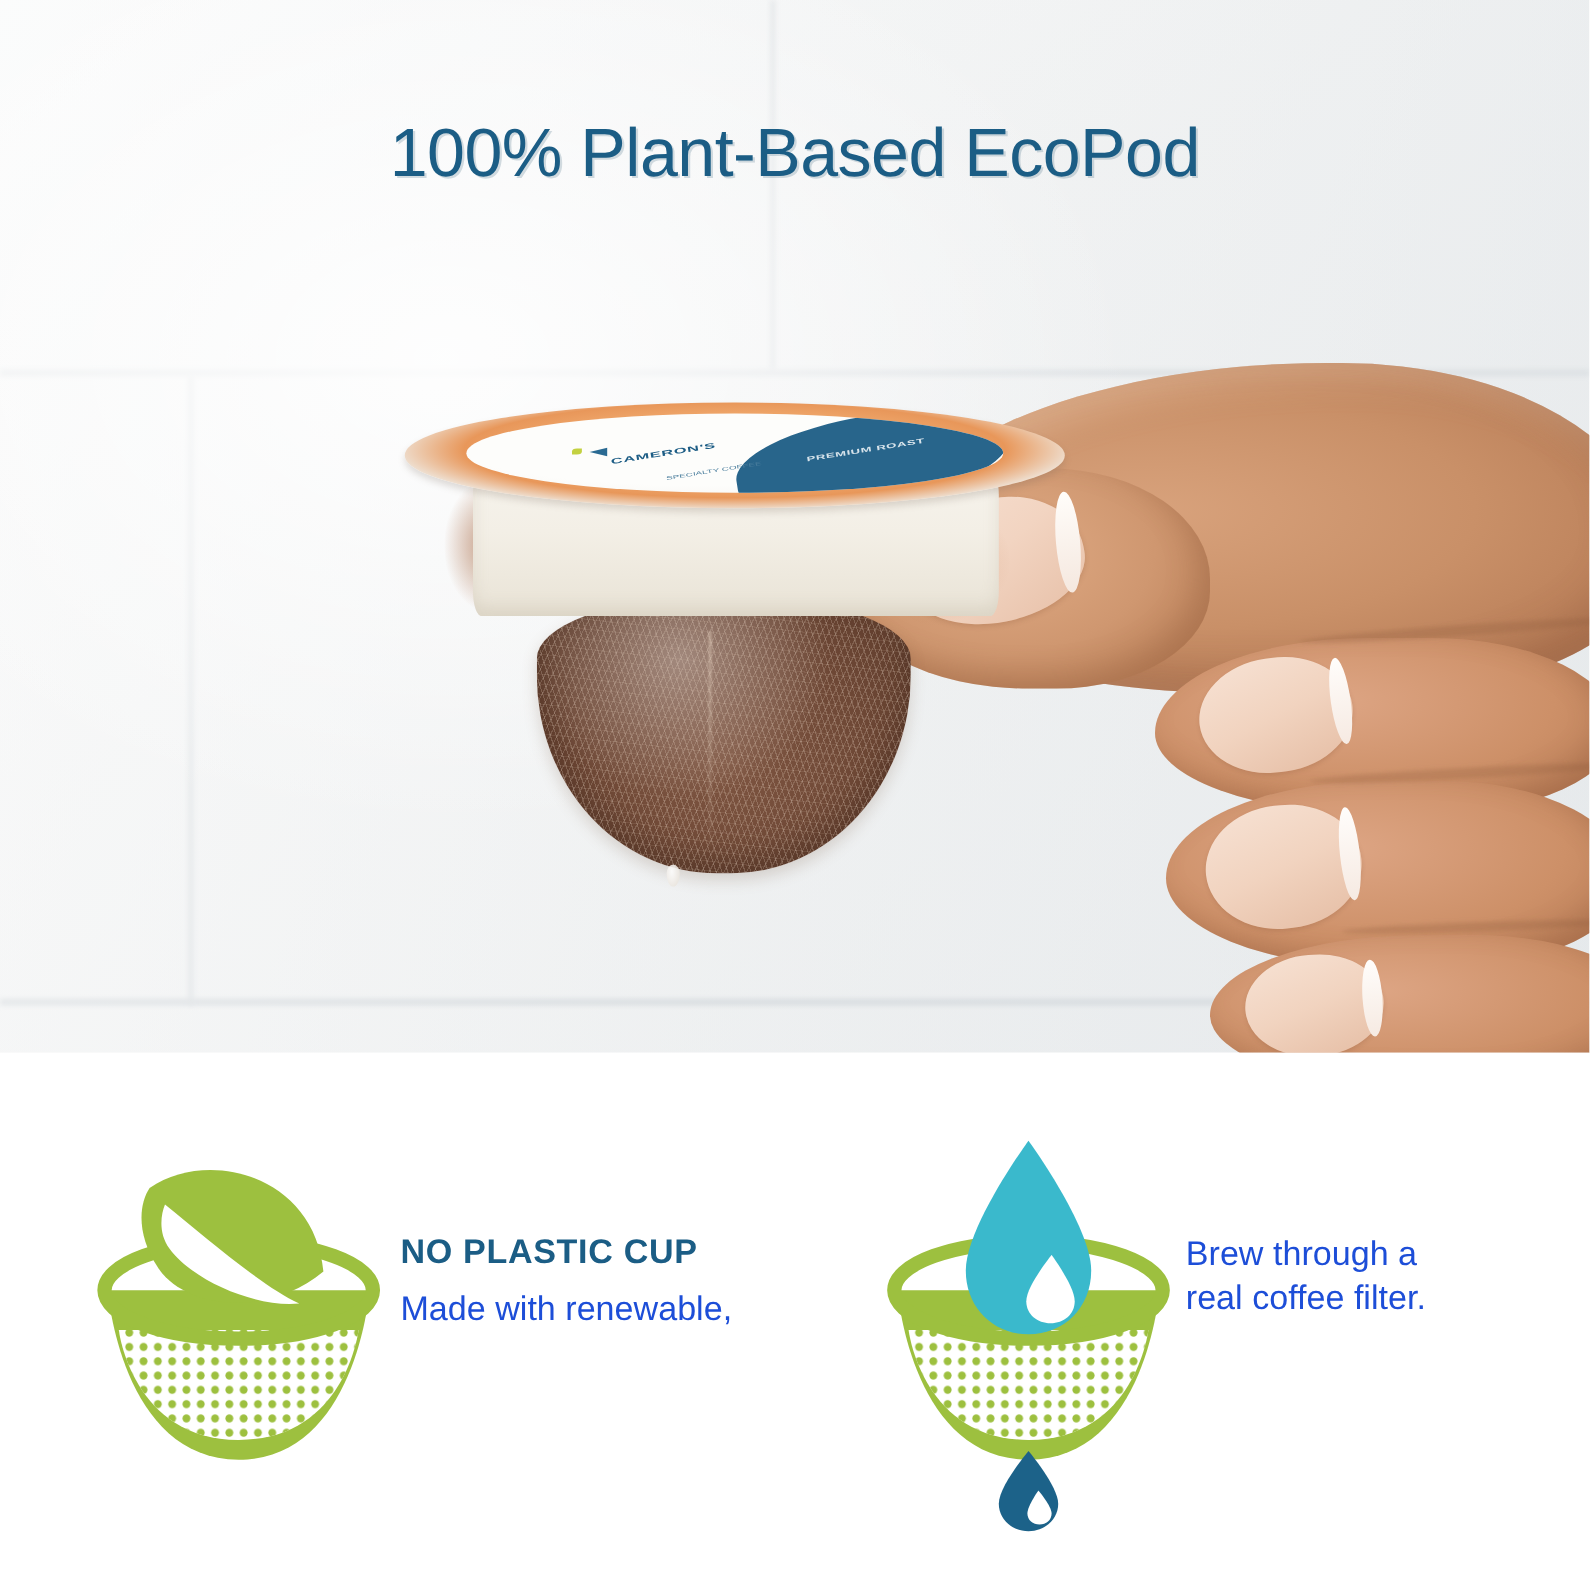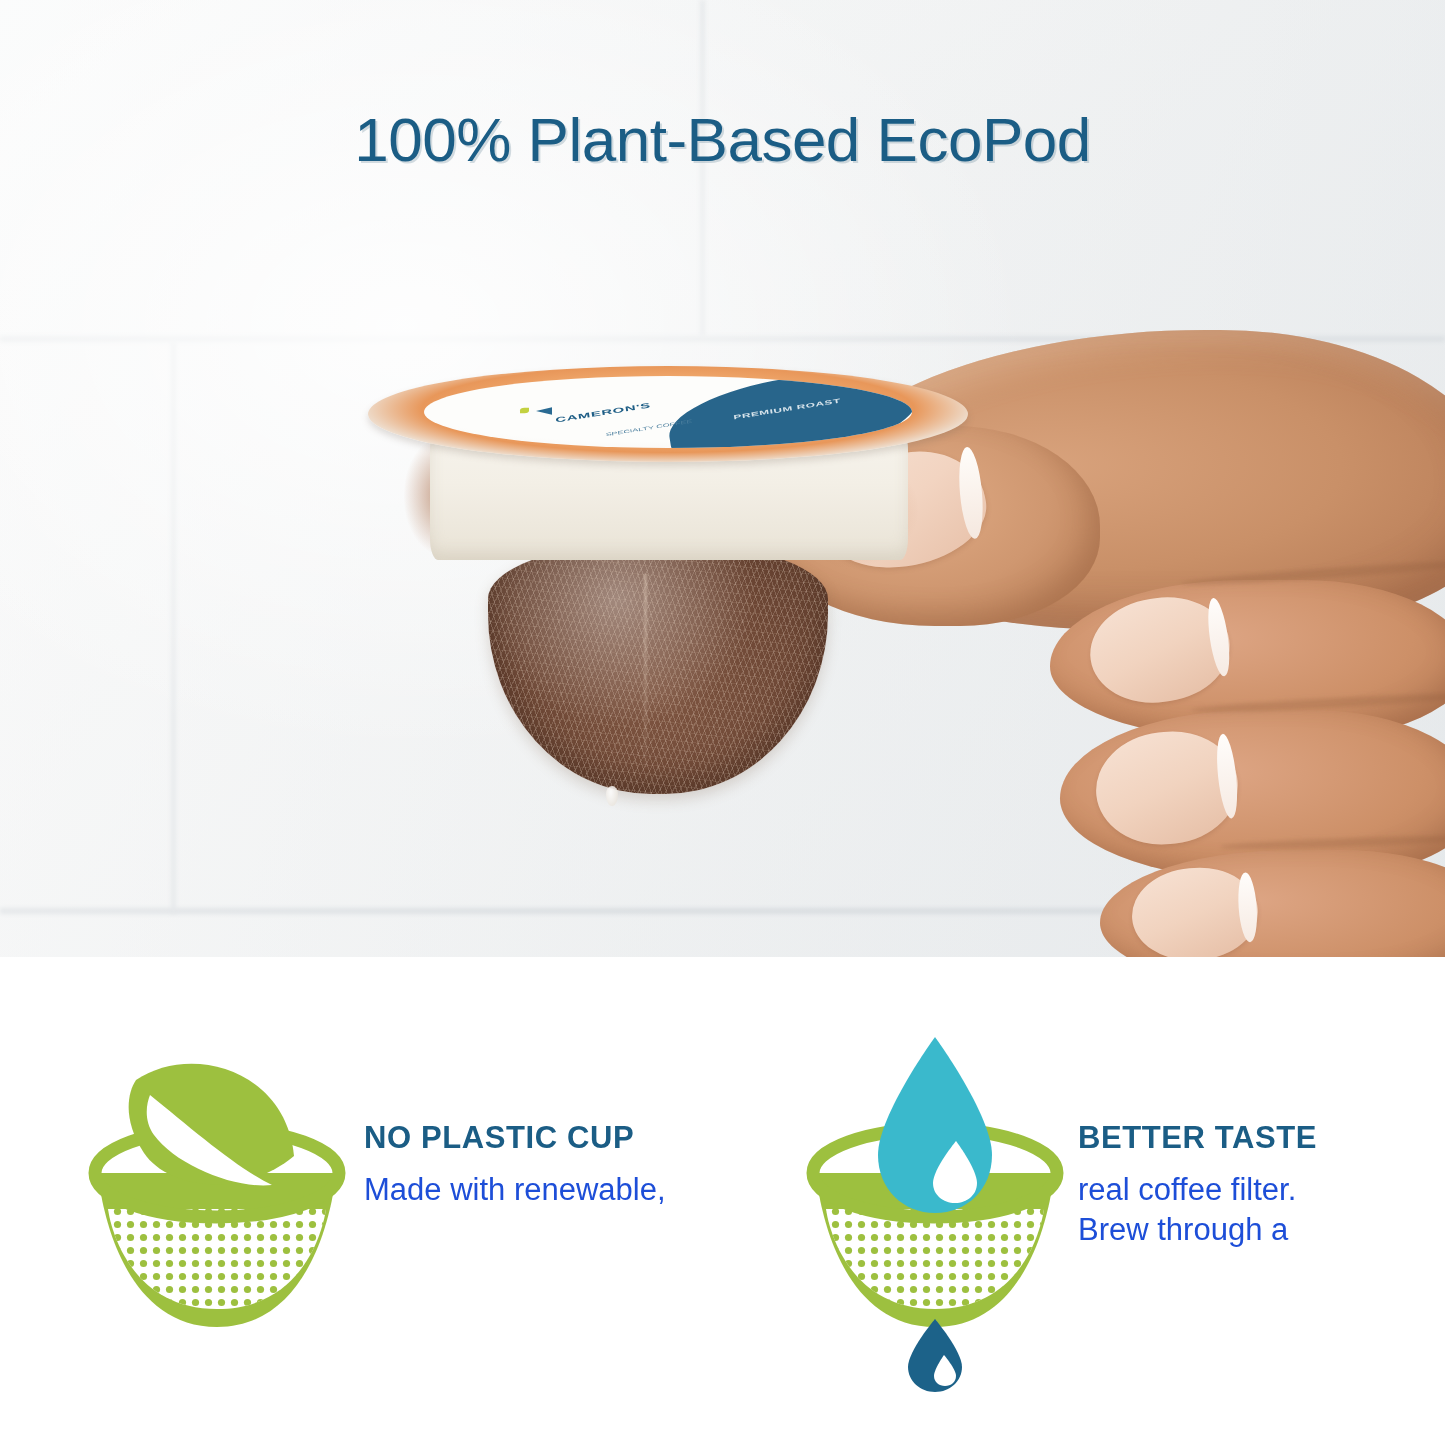--- a/index.html
+++ b/index.html
@@ -313,22 +313,21 @@
           <ellipse cx="145" cy="150" rx="122" ry="44" fill="none" stroke="#9dc03f" stroke-width="13"></ellipse>
 
           <path d="M145,14 C145,14 88,92 88,132 C88,166 113,190 145,190 C177,190 202,166 202,132 C202,92 145,14 145,14 Z" fill="#3ab9cc"></path>
           <path d="M166,118 C166,118 143,146 143,160 C143,172 153,180 165,180 C177,180 187,172 187,160 C187,146 166,118 166,118 Z" fill="#ffffff"></path>
 
           <path d="M145,296 C145,296 118,328 118,344 C118,358 130,369 145,369 C160,369 172,358 172,344 C172,328 145,296 145,296 Z" fill="#1c6289"></path>
           <path d="M154,332 C154,332 144,346 144,353 C144,359 149,363 155,363 C161,363 166,359 166,353 C166,346 154,332 154,332 Z" fill="#ffffff"></path>
         </svg>
       </div>
       <div class="f-text">
-        <div class="f-title">BETTER TASTE</div>
         <div class="f-desc">
+          <div>Brew through a</div>
           <div>real coffee filter.</div>
-          <div>Brew through a</div>
         </div>
       </div>
     </div>
 
   </div>
 </div>
 
 </body></html>

